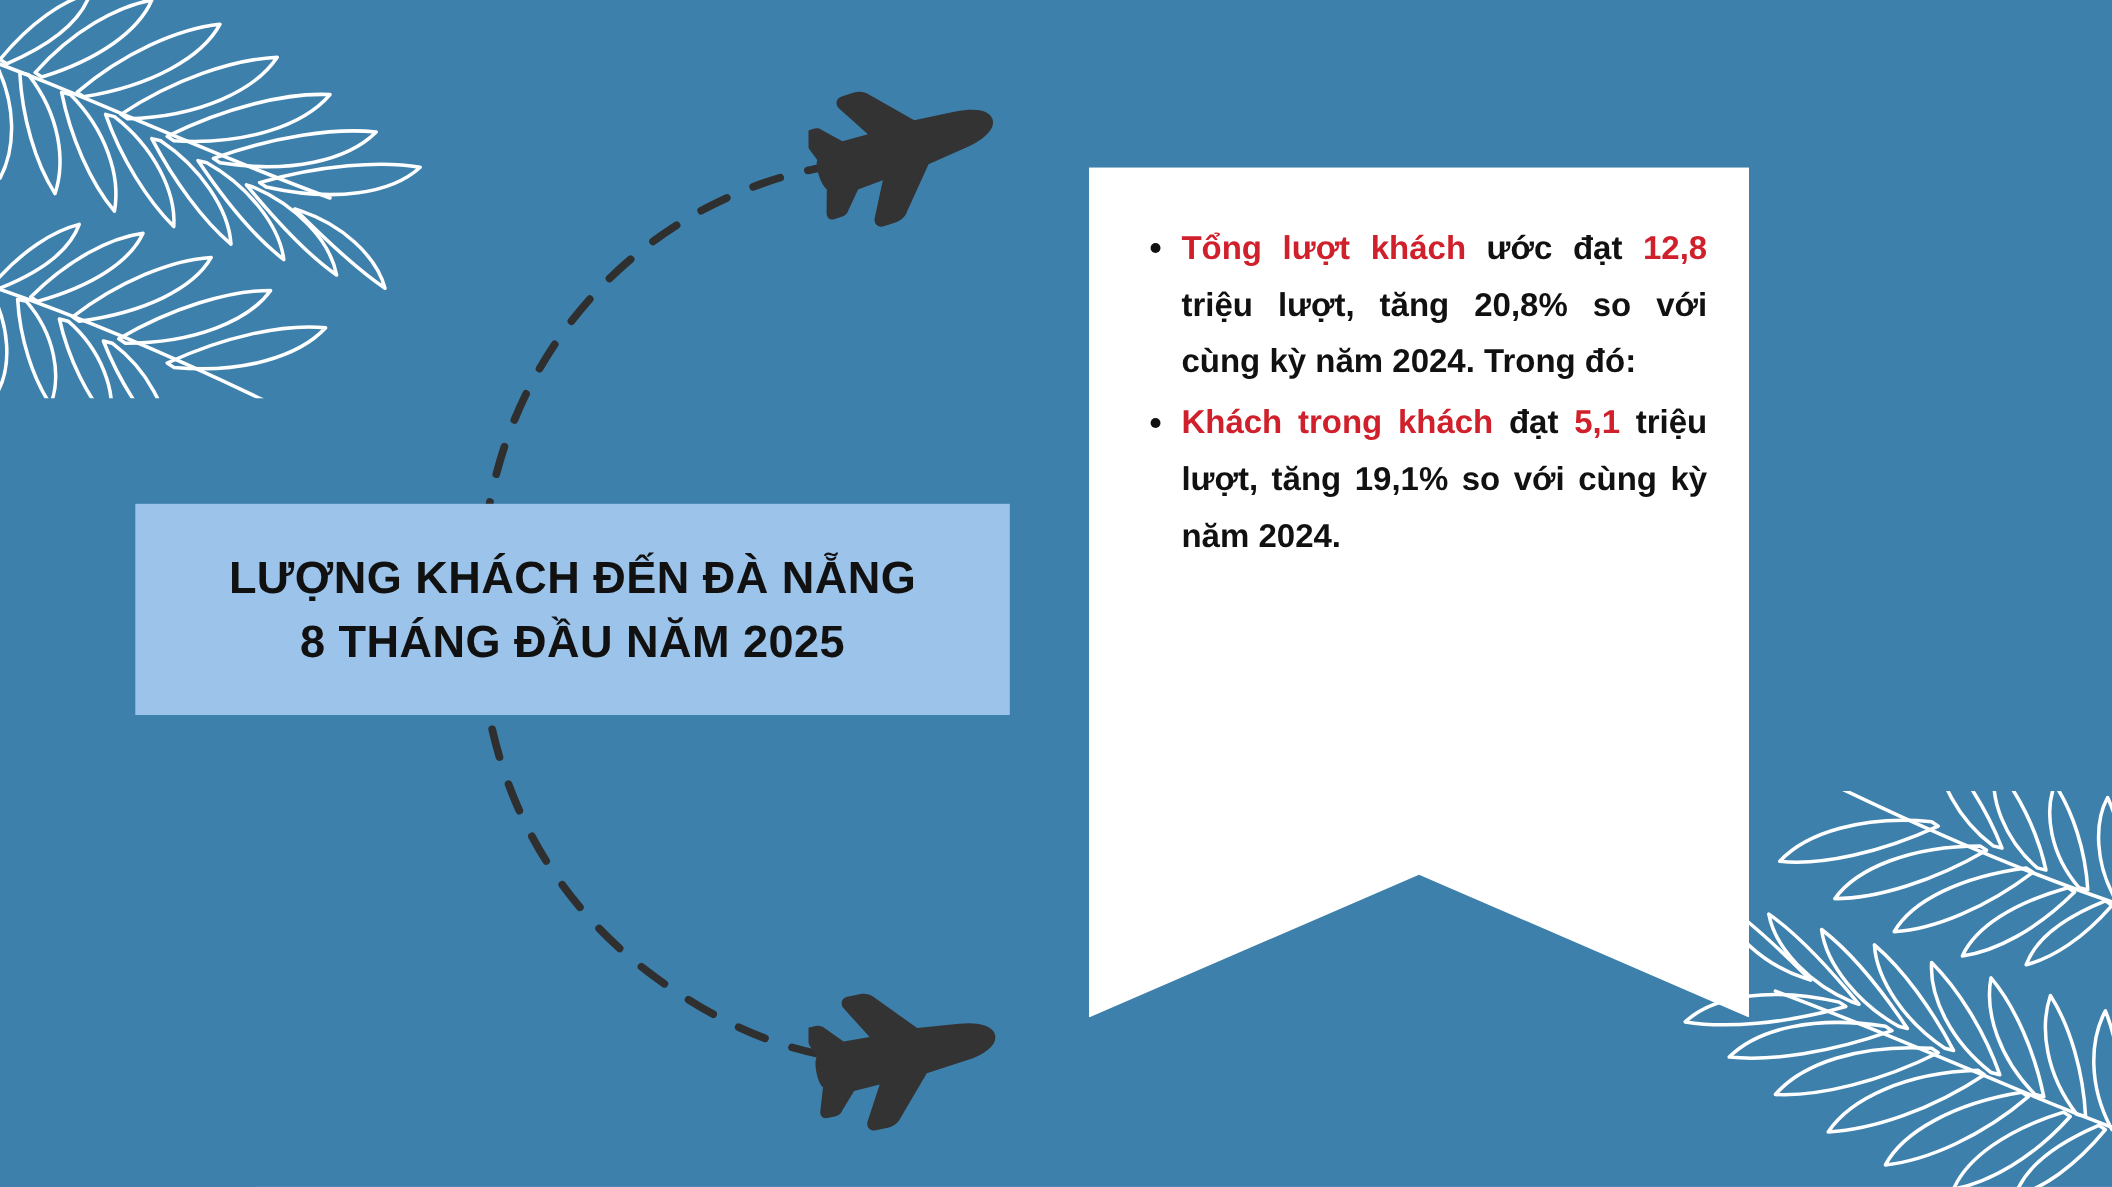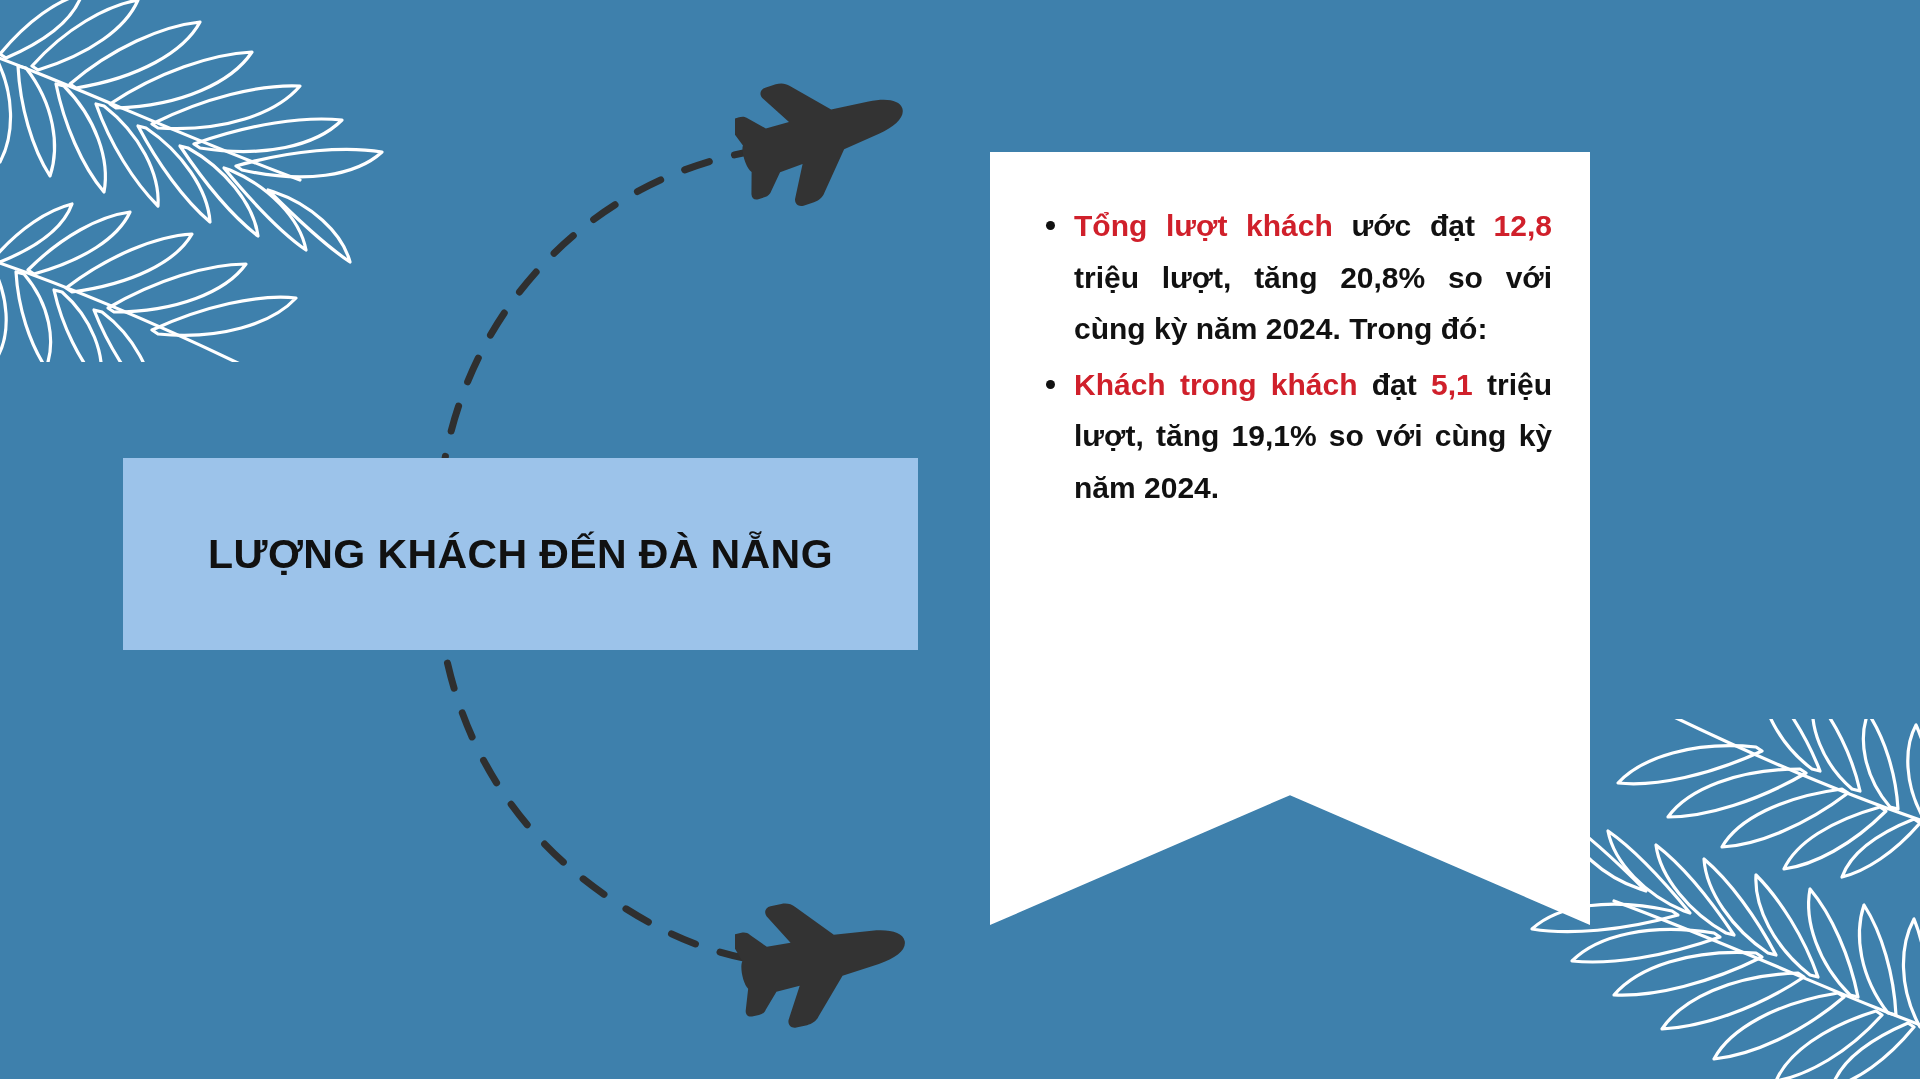--- a/index.html
+++ b/index.html
@@ -232,20 +232,21 @@
                L 59 134
                C 64 134, 69 132, 72 128
                L 104 93
                L 142 89
                C 160 87, 172 81, 172 72 Z"></path>
     </g>
   </svg>
 
   <div id="title-banner">
     <div class="tline">LƯỢNG KHÁCH ĐẾN ĐÀ NẴNG</div>
+    <div class="tline">8 THÁNG ĐẦU NĂM 2025</div>
   </div>
 
   <div id="fact-ribbon">
     <ul id="fact-list">
         <li><span class="hl">Tổng lượt khách</span><span> ước đạt </span><span class="num">12,8</span><span> triệu lượt, tăng 20,8% so với cùng kỳ năm 2024. Trong đó:</span></li>
         <li><span class="hl">Khách trong khách</span><span> đạt </span><span class="num">5,1</span><span> triệu lượt, tăng 19,1% so với cùng kỳ năm 2024.</span></li>
       </ul>
   </div>
 
 </div>

